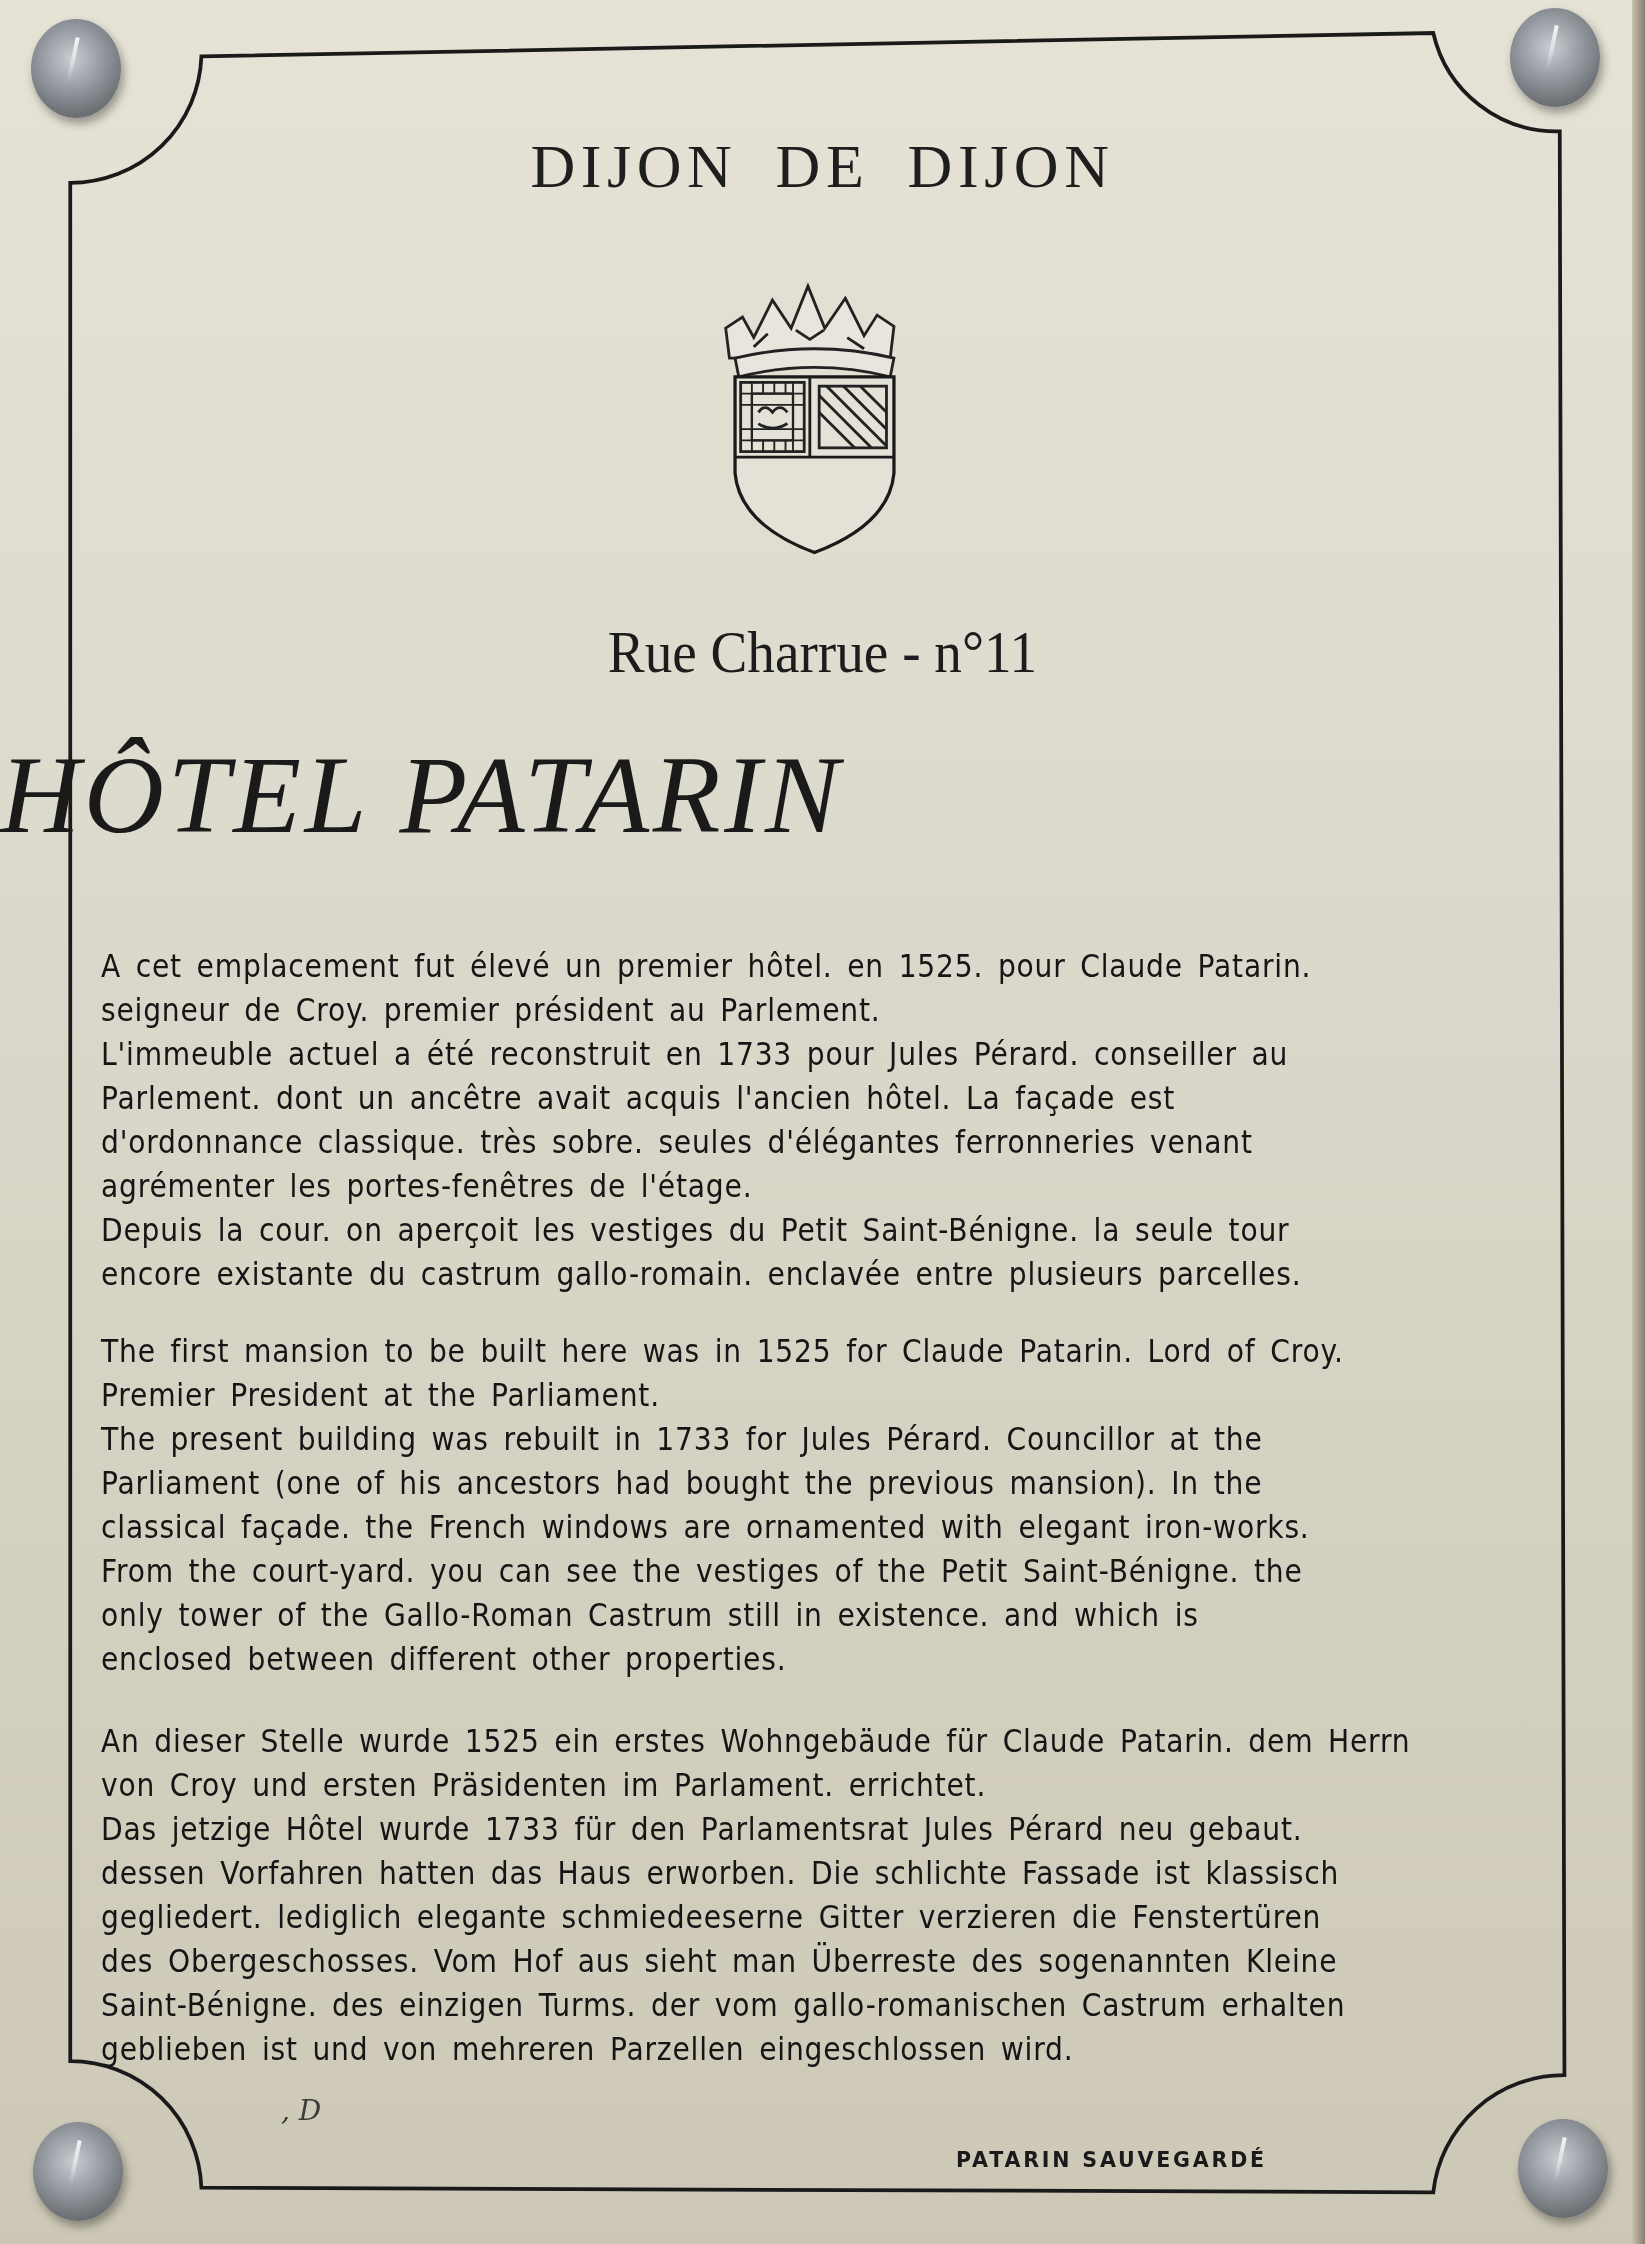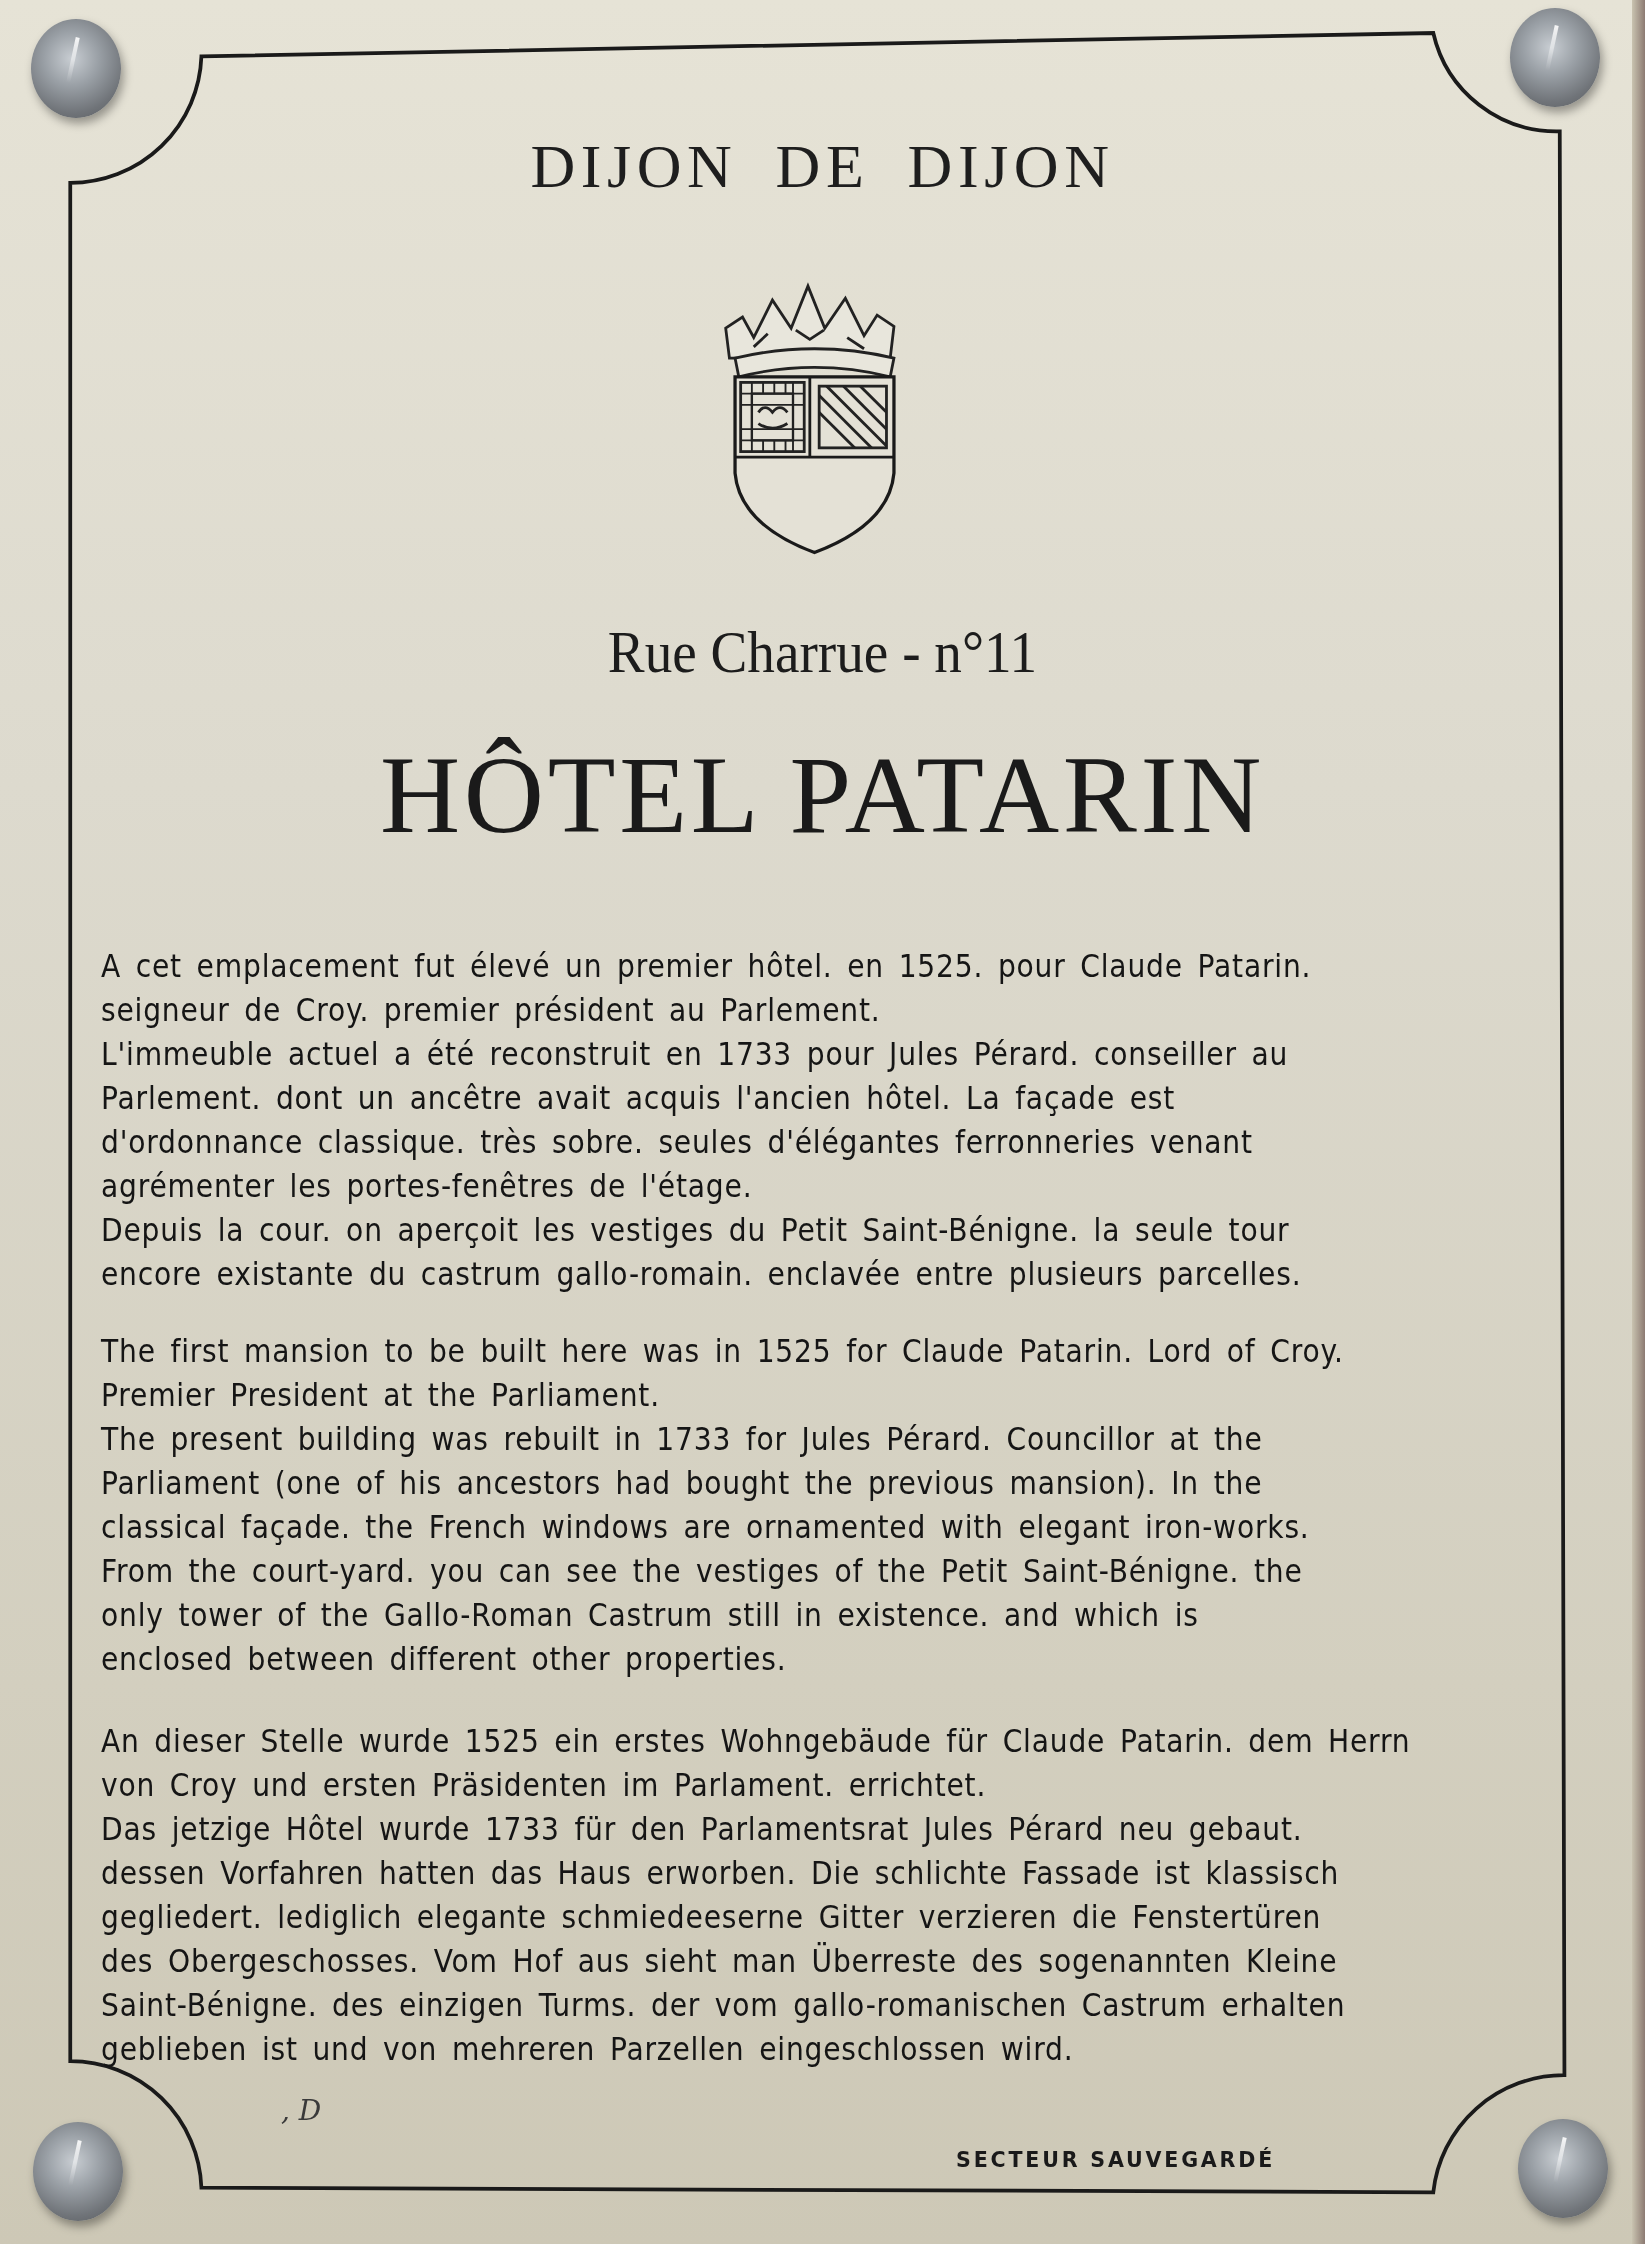--- a/index.html
+++ b/index.html
@@ -32,23 +32,24 @@
     font-family:"Liberation Serif", serif; font-size:62px; letter-spacing:5.6px;
     color:#1e1e1e; word-spacing:17px;
   }
   .arms { position:absolute; left:707px; top:272px; }
   .street {
     position:absolute; left:0; width:1645px; top:618px; text-align:center;
     font-family:"Liberation Serif", serif; font-size:60px; color:#1c1c1c;
     transform:scaleX(0.92);
   }
   .name {
-    position:absolute; left:0; width:1645px; top:731px; text-align:center;
+    position:absolute; left:0; width:1645px; top:731px; text-align:left;
     font-family:"Liberation Serif", serif; font-size:111px; color:#1a1a1a;
     letter-spacing:3.7px;
+    font-style:italic;
   }
   .block {
     position:absolute; left:101px; width:1424px;
     font-family:"DejaVu Sans", sans-serif; font-size:32px; color:#151515;
     letter-spacing:0.9px; word-spacing:5.6px;
   }
   .block .ln { height:44px; line-height:44px; white-space:nowrap; transform-origin:left center; transform:scaleX(0.88); }
   .fr { top:935px;margin-top:9px; }
   .en { top:1329px; }
   .de { top:1719px; }
@@ -143,14 +144,14 @@
   <div class="ln">Das jetzige Hôtel wurde 1733 für den Parlamentsrat Jules Pérard neu gebaut.</div>
   <div class="ln">dessen Vorfahren hatten das Haus erworben. Die schlichte Fassade ist klassisch</div>
   <div class="ln">gegliedert. lediglich elegante schmiedeeserne Gitter verzieren die Fenstertüren</div>
   <div class="ln">des Obergeschosses. Vom Hof aus sieht man Überreste des sogenannten Kleine</div>
   <div class="ln">Saint-Bénigne. des einzigen Turms. der vom gallo-romanischen Castrum erhalten</div>
   <div class="ln">geblieben ist und von mehreren Parzellen eingeschlossen wird.</div>
 </div>
 
 <div class="scratch" style="left:281px; top:2094px; font-size:28px; font-style:italic;">, D</div>
 
-<div class="footer">SECTEUR SAUVEGARDÉ</div>
+<div class="footer">PATARIN SAUVEGARDÉ</div>
 
 
 </body></html>

